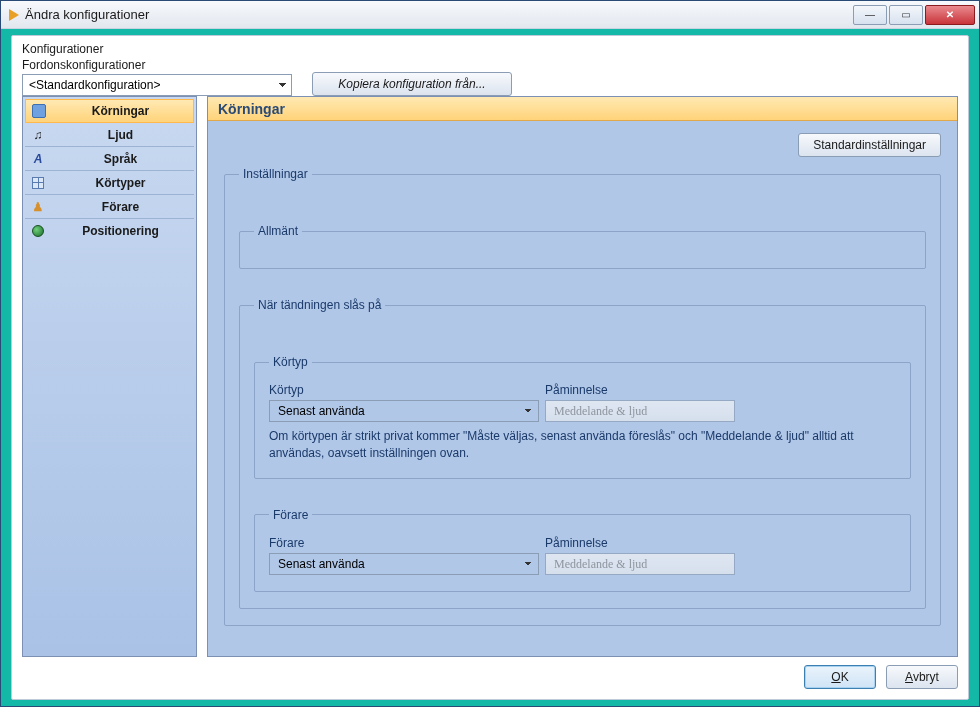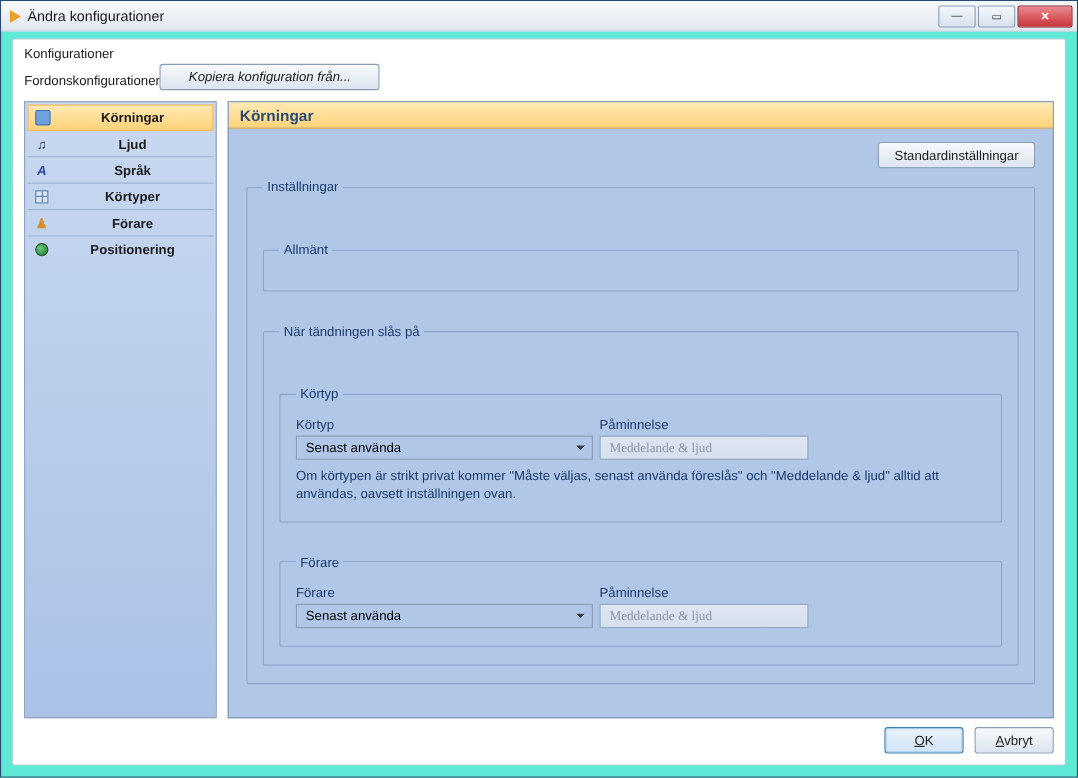--- a/index.html
+++ b/index.html
@@ -1,29 +1,29 @@
 <!DOCTYPE html>
 <html><head>
 <meta charset="utf-8">
 <style>
   * { box-sizing: border-box; margin: 0; padding: 0; }
   body { font-family: "Segoe UI", Tahoma, sans-serif; font-size: 12px; background: linear-gradient(to bottom,#3a6 0,#7c4 100%); height: 707px; overflow: hidden; }
-  .window { position: relative; margin: 0 auto; width: 980px; height: 707px; background: #5eead4; border: 1px solid #2a4a76; box-shadow: 0 0 4px rgba(0,0,0,.3); }
+  .window { position: relative; margin: 0 auto; width: 980px; height: 707px; background: #14b8a6; border: 1px solid #2a4a76; box-shadow: 0 0 4px rgba(0,0,0,.3); }
   .titlebar { height: 28px; background: linear-gradient(to bottom,#f7f9fc,#e2e7ef); display: flex; align-items: center; padding: 0 4px 0 8px; border-bottom: 1px solid #c9d4e3; }
   .tb-arrow { width:0; height:0; border-style:solid; border-width:6px 0 6px 10px; border-color: transparent transparent transparent #e8a026; margin-right:6px; }
   .tb-title { flex:1; color:#1a1a1a; font-size:13px; }
   .win-controls { display:flex; gap:2px; }
   .wc-btn { width:34px; height:20px; border:1px solid #8a9db5; background:linear-gradient(to bottom,#f4f7fb,#d7e1ef); border-radius:2px; display:flex; align-items:center; justify-content:center; font-size:10px; color:#333; }
   .wc-btn.close { width:50px; background:linear-gradient(to bottom,#e98a8f,#c8343a); border-color:#8b1a1f; color:#fff; font-weight:bold; }
 
   .body-outer { padding: 6px 10px 10px 10px; height: calc(100% - 28px); display:flex; flex-direction:column; }
   .body-panel { flex:1; background:#fff; border:1px solid #bfcad8; border-radius:2px; padding:6px 10px 10px 10px; display:flex; flex-direction:column; }
 
   .konfig-label { color:#1a1a1a; margin-bottom:2px; }
-  .top-row { display:flex; align-items:flex-end; margin-bottom:10px; }
+  .top-row { display:flex; align-items:flex-end; gap:20px; }
   .top-col { display:flex; flex-direction:column; }
   .top-col label { color:#1a1a1a; margin-bottom:2px; }
   .combo, .btn-flat input { font-family:inherit; font-size:12px; }
   .combo { width:270px; height:22px; border:1px solid #8a9db5; background:#fff; padding:0 18px 0 6px; appearance:none; background-image:linear-gradient(45deg,transparent 50%,#333 50%),linear-gradient(135deg,#333 50%,transparent 50%); background-position: right 8px center, right 4px center; background-size:4px 4px; background-repeat:no-repeat; }
   .btn { height:24px; border:1px solid #8a9db5; background:linear-gradient(to bottom,#f7f9fc,#dce4ef); border-radius:3px; padding:0 14px; font-size:12px; color:#1a1a1a; cursor:pointer; }
   .btn.wide { width:200px;font-style:italic; }
   .btn.primary { border-color:#3c7fb1; box-shadow:0 0 0 1px #a7d1ef inset; background:linear-gradient(to bottom,#eaf3fb,#cfe4f6); }
 
   .split { display:flex; gap:10px; flex:1; min-height:0; }
   .sidebar { width:175px; border:1px solid #7b90b2; background:linear-gradient(to bottom,#c8d8f0,#a9c2e6); padding:2px; }
@@ -79,20 +79,23 @@
       <div class="wc-btn close">✕</div>
     </div>
   </div>
 
   <div class="body-outer">
     <div class="body-panel">
       <div class="konfig-label">Konfigurationer</div>
       <div class="top-row">
         <div class="top-col">
           <label>Fordonskonfigurationer</label>
+          <select class="combo">
+            <option>&lt;Standardkonfiguration&gt;</option>
+          </select>
         </div>
         <button class="btn wide">Kopiera konfiguration från...</button>
       </div>
 
       <div class="split">
         <div class="sidebar">
           <div class="side-item selected">
             <span class="side-icon icn-run"></span>
             <span class="lbl">Körningar</span>
           </div>

